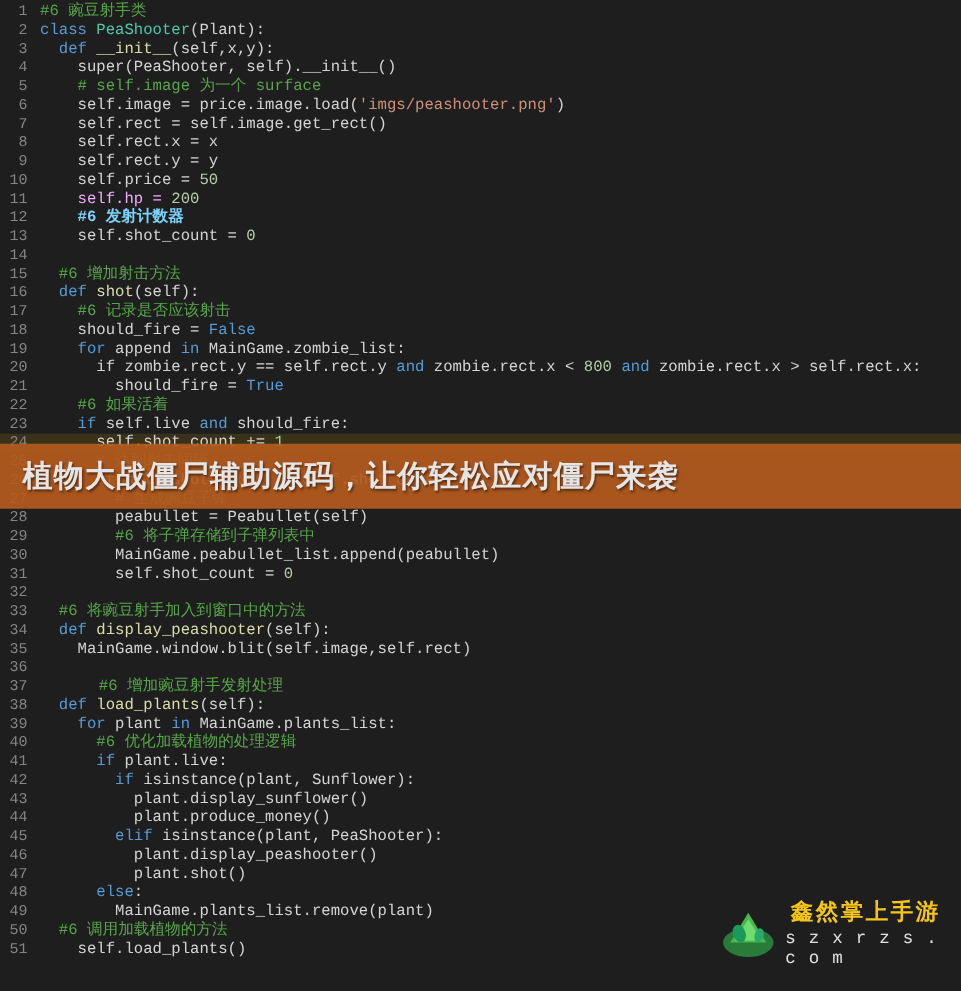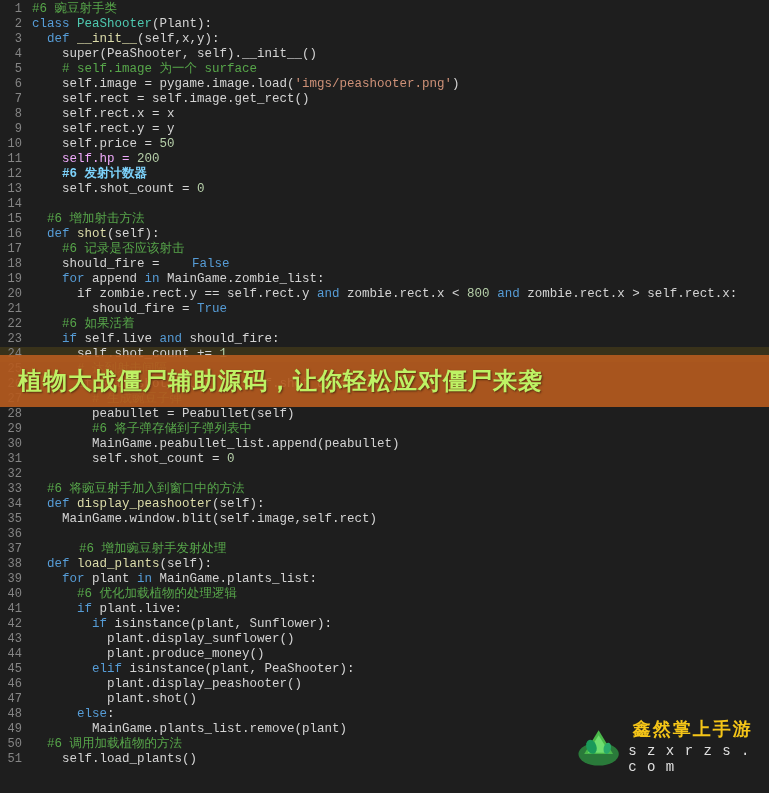--- a/index.html
+++ b/index.html
@@ -64,21 +64,21 @@
       width: 769px;
       height: 52px;
       background: rgba(180, 90, 30, 0.92);
       display: flex;
       align-items: center;
       padding: 0 18px;
       z-index: 10;
     }
 
     .banner-text {
-      color: #bef264;
+      color: #e5e5e5;
       font-family: 'Microsoft YaHei', 'SimHei', sans-serif;
       font-size: 24px;
       font-weight: bold;
       letter-spacing: 1px;
       text-shadow: 1px 1px 2px rgba(0,0,0,0.5);
     }
 
     
     .logo-area {
       position: absolute;
@@ -144,21 +144,21 @@
       <div class="line">
         <span class="line-num">4</span>
         <span class="line-content"><span style="color: rgb(212, 212, 212);">    super(PeaShooter, self).__init__()</span></span>
       </div>
       <div class="line">
         <span class="line-num">5</span>
         <span class="line-content"><span style="color: rgb(212, 212, 212);">    </span><span style="color: rgb(87, 166, 74);"># self.image 为一个 surface</span></span>
       </div>
       <div class="line">
         <span class="line-num">6</span>
-        <span class="line-content"><span style="color: rgb(212, 212, 212);">    self.image = pygame.image.load(</span><span style="color: rgb(206, 145, 120); text-align: center;">'imgs/peashooter.png'</span><span style="color: rgb(212, 212, 212);">)</span></span>
+        <span class="line-content"><span style="color: rgb(212, 212, 212);">    self.image = price.image.load(</span><span style="color: rgb(206, 145, 120); text-align: center;">'imgs/peashooter.png'</span><span style="color: rgb(212, 212, 212);">)</span></span>
       </div>
       <div class="line">
         <span class="line-num">7</span>
         <span class="line-content"><span style="color: rgb(212, 212, 212); text-align: center;">    self.rect = self.image.get_rect()</span></span>
       </div>
       <div class="line">
         <span class="line-num">8</span>
         <span class="line-content"><span style="color: rgb(212, 212, 212);">    self.rect.x = x</span></span>
       </div>
       <div class="line">
@@ -192,21 +192,21 @@
       <div class="line">
         <span class="line-num">16</span>
         <span class="line-content"><span style="color: rgb(86, 156, 214);">  def </span><span style="color: rgb(220, 220, 170);">shot</span><span style="color: rgb(212, 212, 212);">(self):</span></span>
       </div>
       <div class="line">
         <span class="line-num">17</span>
         <span class="line-content"><span style="color: rgb(212, 212, 212);">    </span><span style="color: rgb(87, 166, 74);">#6 记录是否应该射击</span></span>
       </div>
       <div class="line">
         <span class="line-num">18</span>
-        <span class="line-content"><span style="color: rgb(212, 212, 212);">    should_fire = </span><span style="color: rgb(86, 156, 214); margin-left: 25px;">False</span></span>
+        <span class="line-content"><span style="color: rgb(212, 212, 212);">    should_fire = </span><span style="color: rgb(86, 156, 214);">False</span></span>
       </div>
       <div class="line">
         <span class="line-num">19</span>
         <span class="line-content"><span style="color: rgb(86, 156, 214);">    </span><span style="color: rgb(86, 156, 214);">for</span><span style="color: rgb(212, 212, 212);"> append </span><span style="color: rgb(86, 156, 214);">in</span><span style="color: rgb(212, 212, 212);"> MainGame.zombie_list:</span></span>
       </div>
       <div class="line">
         <span class="line-num">20</span>
         <span class="line-content"><span style="color: rgb(212, 212, 212);">      if zombie.rect.y == self.rect.y </span><span style="color: rgb(86, 156, 214);">and</span><span style="color: rgb(212, 212, 212);"> zombie.rect.x &lt; </span><span style="color: rgb(181, 206, 168);">800</span><span style="color: rgb(212, 212, 212);"> </span><span style="color: rgb(86, 156, 214);">and</span><span style="color: rgb(212, 212, 212);"> zombie.rect.x &gt; self.rect.x:</span></span>
       </div>
       <div class="line">

